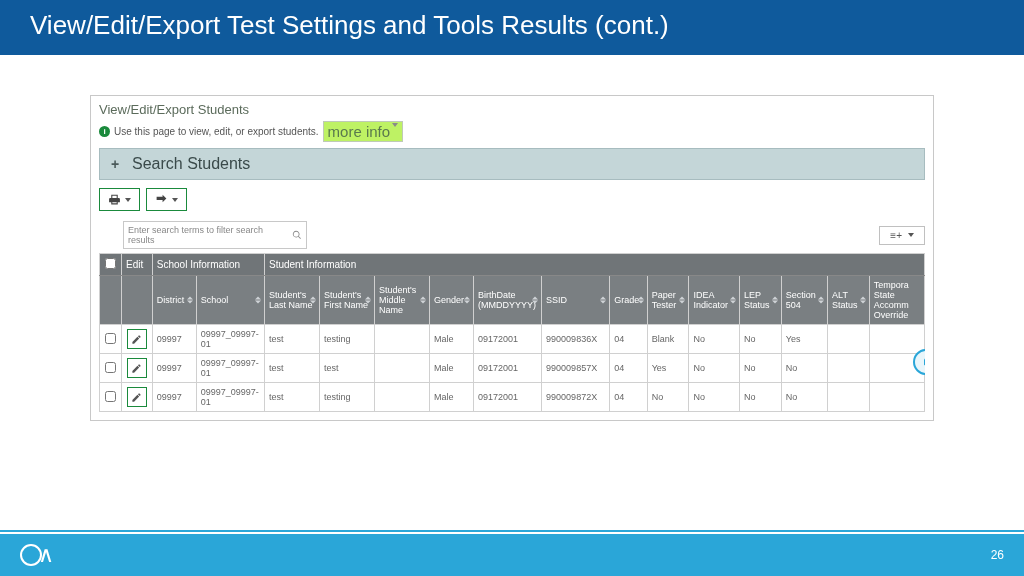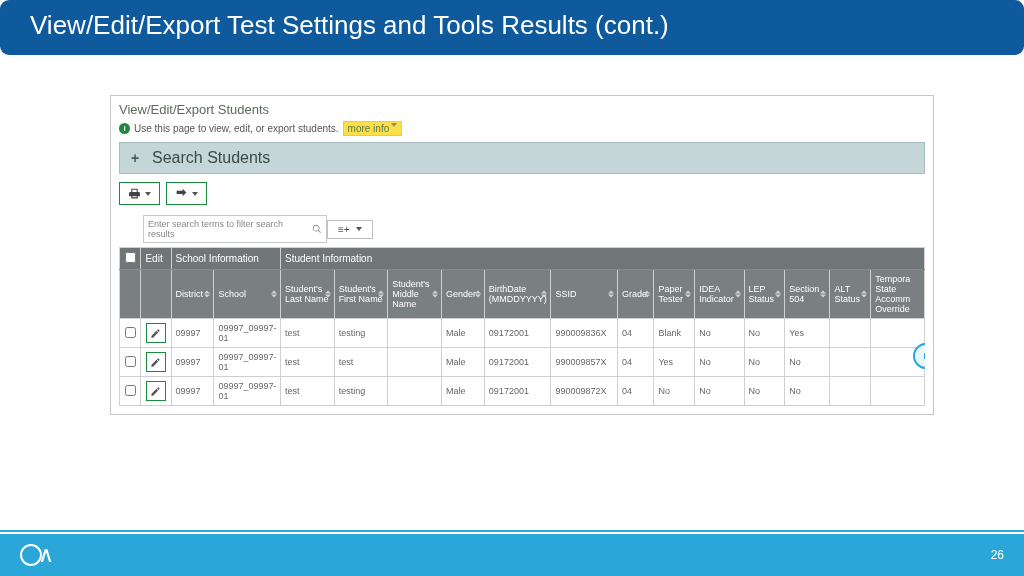--- a/index.html
+++ b/index.html
@@ -1,42 +1,42 @@
 <!DOCTYPE html>
 <html><head>
 <meta charset="utf-8">
 <style>
   * { box-sizing: border-box; margin: 0; padding: 0; }
   html, body { width: 1024px; height: 576px; font-family: Arial, Helvetica, sans-serif; background: #fff; overflow: hidden; }
 
   .slide { width: 1024px; height: 576px; position: relative; }
 
-  .title-bar { background: #0f5a9c; color: #fff; padding: 10px 30px 14px; font-size: 26px; font-weight: 400; border-radius: 9px; }
+  .title-bar { background: #0f5a9c; color: #fff; padding: 10px 30px 14px; font-size: 26px; font-weight: 400; }
 
   .content { padding: 40px 90px 0 90px; }
 
-  .panel { border: 1px solid #c8c8c8; background: #fff; padding: 6px 8px 8px; font-size: 10px; color: #555; margin-left: 20px; }
+  .panel { border: 1px solid #c8c8c8; background: #fff; padding: 6px 8px 8px; font-size: 10px; color: #555; }
 
   .panel-title { font-size: 13px; color: #5b6b5b; font-weight: 400; margin-bottom: 4px; }
 
   .hint-row { display: flex; align-items: center; gap: 4px; margin-bottom: 6px; }
   .info-icon { width: 11px; height: 11px; border-radius: 50%; background: #1a8a3c; color: #fff; font-size: 8px; font-weight: bold; display: flex; align-items: center; justify-content: center; }
-  .more-info { border: 1px solid #bfcab7; background: #fde047; color: #5a7a4d; font-size: 10px; padding: 1px 4px; display: inline-flex; align-items: flex-start; gap: 2px; }
+  .more-info { border: 1px solid #bfcab7; background: #bef264; color: #5a7a4d; font-size: 15px; padding: 1px 4px; display: inline-flex; align-items: flex-start; gap: 2px; }
 
   .search-bar { background: #c4d6d8; border: 1px solid #a7bcbf; padding: 6px 8px; display: flex; align-items: center; gap: 10px; margin-bottom: 8px; }
   .plus-icon { width: 14px; height: 14px; display: inline-flex; align-items: center; justify-content: center; font-size: 14px; color: #4a5a5a; font-weight: bold; }
 
   .toolbar { display: flex; gap: 6px; margin-bottom: 10px; }
   .tool-btn { border: 1px solid #1a8a3c; background: #fff; padding: 4px 8px; display: inline-flex; align-items: center; gap: 4px; color: #444; }
   .tool-btn svg { width: 13px; height: 13px; }
   .caret-down { width: 0; height: 0; border-left: 3px solid transparent; border-right: 3px solid transparent; border-top: 4px solid #555; display: inline-block; }
   .caret-down-light { border-top-color: #8a8a8a; }
 
   .results-count { font-size: 11px; color: #666; margin-bottom: 4px; }
-  .filter-row { display: flex; justify-content: flex-start; align-items: center; margin-bottom: 4px; padding-left: 24px; }
+  .filter-row { display: flex; justify-content: space-between; align-items: center; margin-bottom: 4px; padding-left: 24px; }
   .filter-input { border: 1px solid #c8c8c8; font-size: 9px; color: #888; padding: 3px 4px; width: 184px; display: inline-flex; align-items: center; justify-content: space-between; }
   .filter-input svg { width: 10px; height: 10px; }
   .cols-btn { border: 1px solid #c0c0c0; background: #fff; padding: 3px 10px; display: inline-flex; align-items: center; gap: 6px; font-size: 10px; color: #555; }
 
   .table-wrap { position: relative; overflow: hidden; }
   table { border-collapse: collapse; width: 100%; table-layout: fixed; font-size: 9px; padding-left: 28px; }
   th, td { border: 1px solid #d0d0d0; padding: 4px 4px; text-align: left; vertical-align: middle; color: #666; }
   thead th { background: #707578; color: #fff; font-weight: 400; }
   thead tr.group th { background: #707578; font-size: 10px; border-bottom-color: #888; }
   thead tr.cols th { background: #7a7f82; font-size: 9px; position: relative; height: 38px; }

